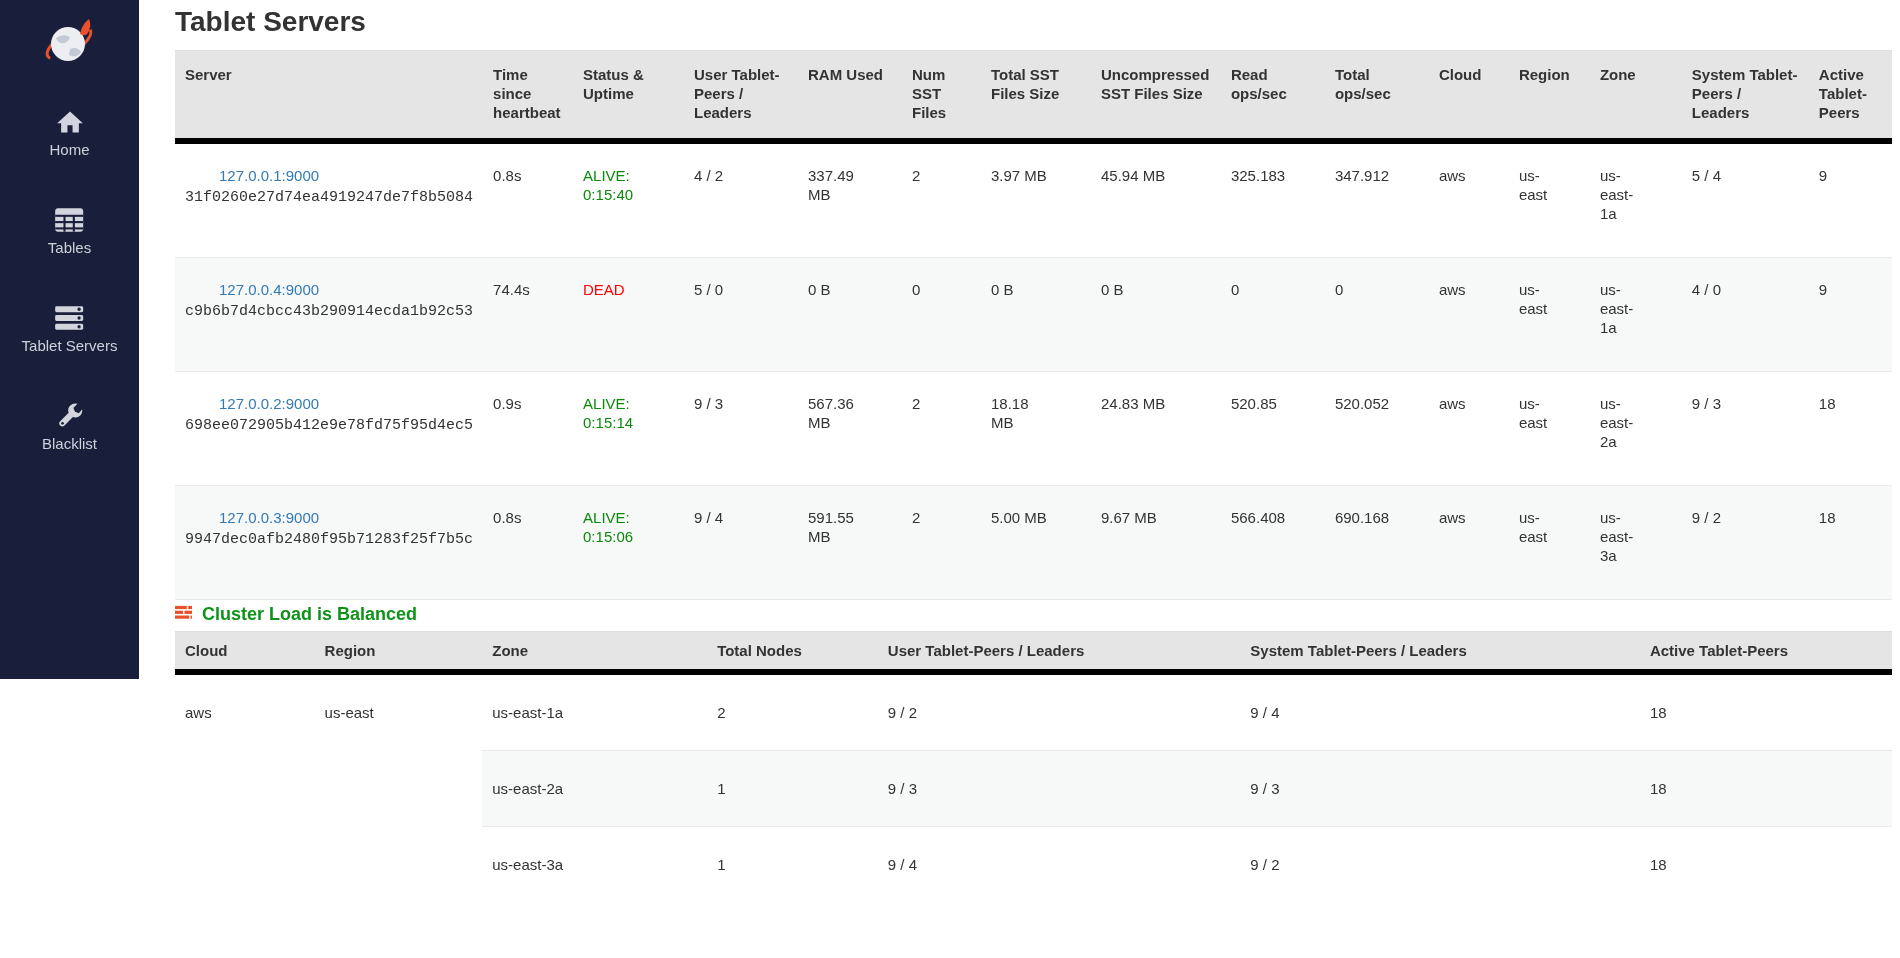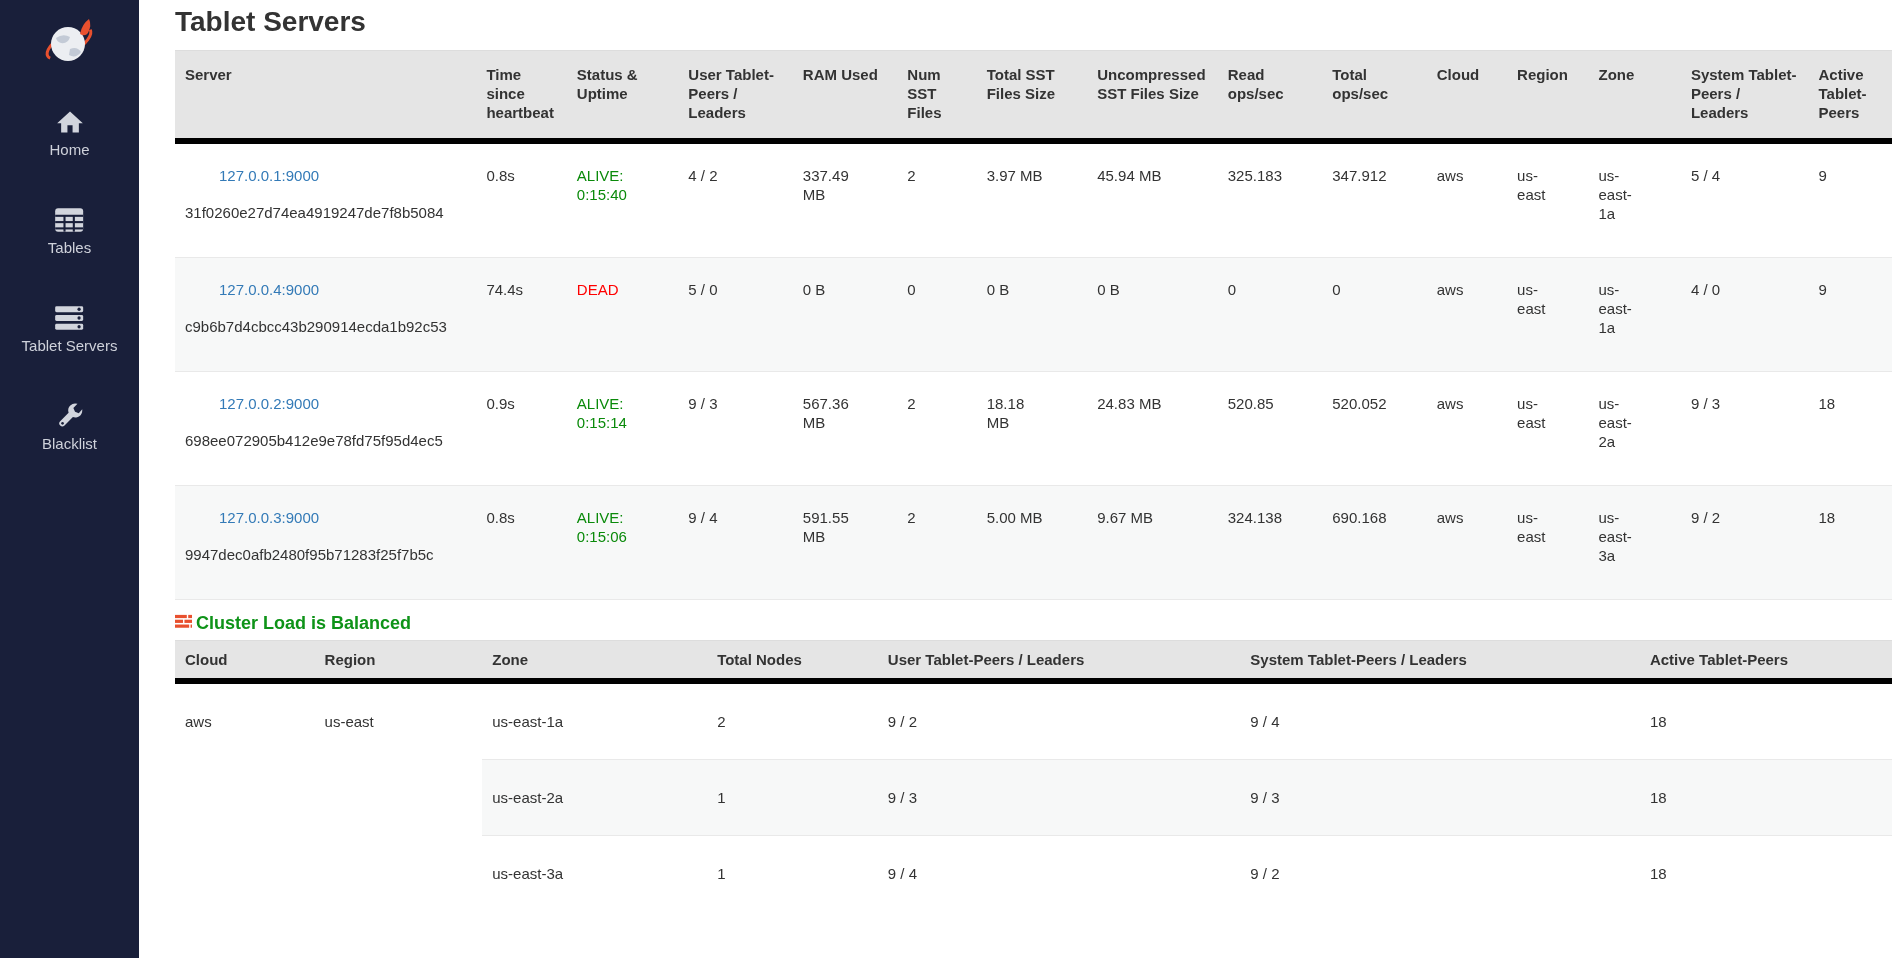--- a/index.html
+++ b/index.html
@@ -5,21 +5,21 @@
   * { box-sizing: border-box; }
   html,body { margin:0; padding:0; }
   body {
     width:1900px; height:958px; overflow:hidden;
     font-family:"Liberation Sans", sans-serif;
     background:#ffffff; color:#333;
     position:relative;
   }
   
   .sidebar {
-    position:absolute; left:0; top:0; width:139px; height:958px;
+    position:absolute; left:0; top:0; width:139px; height:679px;
     background:#191f3a; text-align:center;
   }
   .logo-wrap { padding-top:12px; height:80px; }
   .nav { margin-top:28px; }
   .nav-item { margin-bottom:47px; cursor:pointer; }
   .nav-item .icon { display:block; height:30px; margin-bottom:3px; }
   .nav-item .icon svg { height:28px; width:auto; }
   .nav-label { font-size:15px; color:#ced1da; line-height:18px; }
   
   .main { margin-left:139px; padding:0 8px 0 36px; }
@@ -31,30 +31,30 @@
     background:#e5e5e5; text-align:left; vertical-align:top; font-weight:bold;
     border-top:1px solid #dddddd; border-bottom:6px solid #000000;
     padding:14px 10px 16px;
   }
   tbody td { vertical-align:top; padding:22px 10px 34px; border-top:1px solid #e9e9e9; }
   table.servers tbody tr:first-child td { border-top:none; }
   table.servers { border-bottom:1px solid #e9e9e9; }
   table.servers tbody tr:nth-child(even) { background:#f7f8f8; }
 
   a.server-link { color:#337ab7; text-decoration:none;margin-left:34px; }
-  .uuid { color:#333; margin-top:18px; }
+  .uuid { color:#333; margin-top:3px;font-family:Liberation Mono, monospace; }
   .status-alive { color:#0a8a0a; }
   .status-dead { color:#ff0000; }
 
   .wrap40 { display:inline-block; max-width:40px; }
   .wrap58 { display:inline-block; max-width:58px; }
   .wrap60 { display:inline-block; max-width:60px; }
 
   .footnote { font-size:15px; margin:14px 0 18px; }
-  .load-status { display:flex; align-items:center; gap:4px; margin:13px 0 6px; }
+  .load-status { display:flex; align-items:center; gap:10px; margin:4px 0 6px; }
   .load-status .label { color:#0e9318; font-size:18px; font-weight:bold; }
 
   table.zones thead th { padding:9px 10px; }
   table.zones tbody td { padding:28px 10px; vertical-align:top; }
   table.zones tbody tr:nth-child(even) { background:#f7f8f8; }
   table.zones tbody tr:nth-child(odd) { background:#ffffff; }
   table.zones td.rowspan-cell { background:#ffffff; }
 </style>
 </head>
 <body>
@@ -239,21 +239,21 @@
         <td>0.8s</td>
         <td>
           <div class="status-alive">ALIVE:</div>
           <div class="status-alive">0:15:06</div>
         </td>
         <td>9 / 4</td>
         <td><span class="wrap60">591.55 MB</span></td>
         <td>2</td>
         <td><span class="wrap58">5.00 MB</span></td>
         <td>9.67 MB</td>
-        <td>324.138</td>
+        <td>566.408</td>
         <td>690.168</td>
         <td>aws</td>
         <td><span class="wrap40">us-east</span></td>
         <td><span class="wrap40">us-east-3a</span></td>
         <td>9 / 2</td>
         <td>18</td>
       </tr>
     </tbody>
   </table>
 

